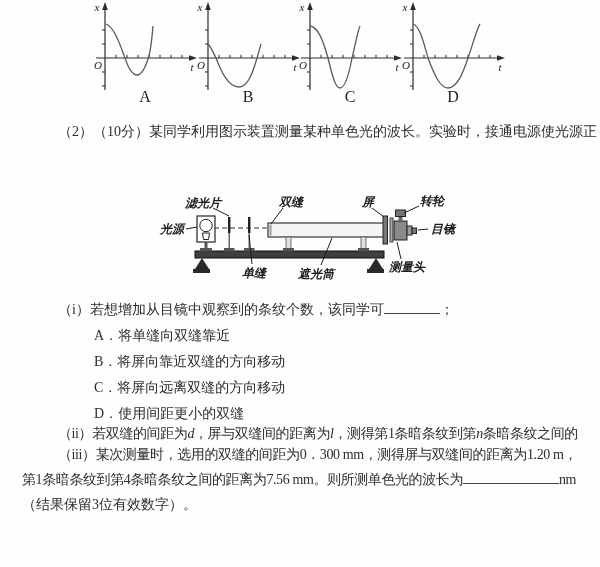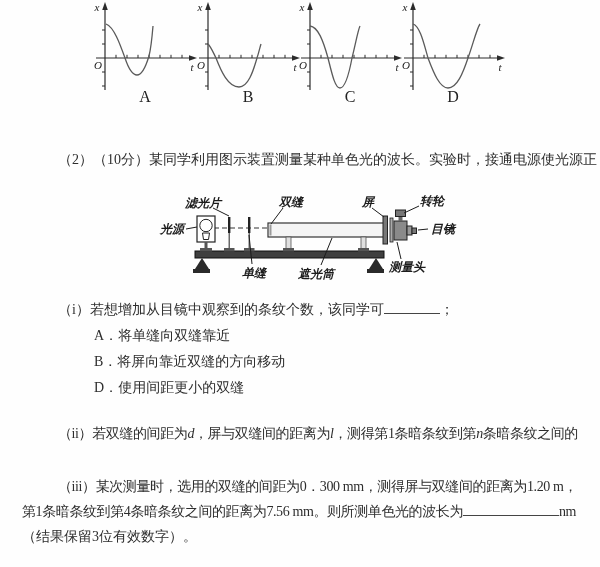--- a/index.html
+++ b/index.html
@@ -167,21 +167,21 @@
         </g>
         <text class="axlbl" x="8" y="11" text-anchor="middle">x</text>
         <text class="axlbl" x="103" y="71" text-anchor="middle">t</text>
         <text class="axlbl" x="9" y="69" text-anchor="middle">O</text>
         <path class="curve" d="M16,24 C23,26 27,44 31,58 C37,74 43,88 51,88 C60,88 66,73 71,58 C76,44 80,28 83,24"></path>
       </svg>
       <div class="graph-caption">D</div>
     </div>
   </div>
 
-  <div class="text-block" style="top:119px;margin-top:28px;">
+  <div class="text-block" style="top:119px;">
     <div class="tline indent">（2）（10分）某同学利用图示装置测量某种单色光的波长。实验时，接通电源使光源正</div>
   </div>
 
   <div class="apparatus">
     <svg width="330" height="115" viewBox="0 0 330 115">
 
       <g>
         <rect x="45" y="66" width="189" height="7" fill="#3f3f3f" stroke="#111" stroke-width="1"></rect>
         <polygon points="52,73 45,84 59,84" fill="#2a2a2a"></polygon>
         <rect x="43" y="84" width="17" height="4" fill="#2a2a2a"></rect>
@@ -252,26 +252,27 @@
       <text class="dlabel" x="104" y="92" text-anchor="middle">单缝</text>
       <text class="dlabel" x="166" y="93" text-anchor="middle">遮光筒</text>
       <text class="dlabel" x="257" y="86" text-anchor="middle">测量头</text>
     </svg>
   </div>
 
   <div class="text-block" style="top:297px;">
     <div class="tline indent"><span>（i）若想增加从目镜中观察到的条纹个数，该同学可</span><span class="blank w56"></span><span>；</span></div>
     <div class="tline indent"><span class="opt-label">A．</span><span>将单缝向双缝靠近</span></div>
     <div class="tline indent"><span class="opt-label">B．</span><span>将屏向靠近双缝的方向移动</span></div>
+    <div class="tline indent"><span class="opt-label">C．</span><span>将屏向远离双缝的方向移动</span></div>
     <div class="tline indent"><span class="opt-label">D．</span><span>使用间距更小的双缝</span></div>
   </div>
 
   <div class="text-block" style="top:421px;">
     <div class="tline indent tight"><span>（ii）若双缝的间距为</span><span class="var">d</span><span>，屏与双缝间的距离为</span><span class="var">l</span><span>，测得第1条暗条纹到第</span><span class="var">n</span><span>条暗条纹之间的</span></div>
   </div>
 
-  <div class="text-block" style="top:474px; line-height:25px;">
+  <div class="text-block" style="top:442px; line-height:25px;">
     <div class="tline indent tight">（iii）某次测量时，选用的双缝的间距为0．300 mm，测得屏与双缝间的距离为1.20 m，</div>
     <div class="tline tight"><span>第1条暗条纹到第4条暗条纹之间的距离为7.56 mm。则所测单色光的波长为</span><span class="blank w96"></span><span>nm</span></div>
     <div class="tline">（结果保留3位有效数字）。</div>
   </div>
 
 </div>
 
 </body></html>

